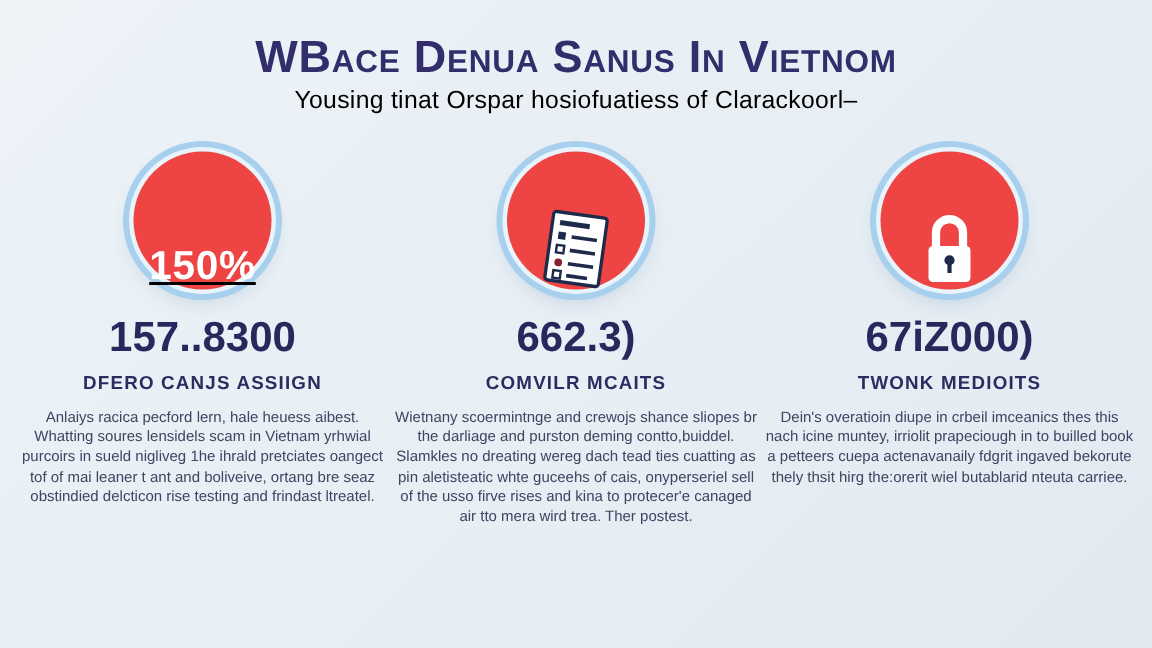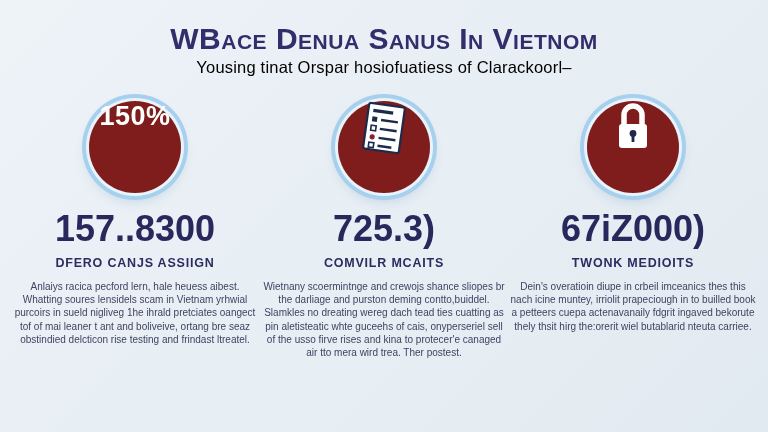--- a/index.html
+++ b/index.html
@@ -32,32 +32,33 @@
   }
   .col{
     width:246px;
     display:flex;
     flex-direction:column;
     align-items:center;
     text-align:center;
   }
   .circle{
     width:92px;height:92px;border-radius:50%;
-    background:#7f1d1d;
+    background:#ef4444;
     box-shadow:0 0 0 3px #e9f3fa, 0 0 0 7px #a6d0ed, 0 6px 14px rgba(45,92,149,.25);
-    display:flex;align-items:flex-start;justify-content:center;
+    display:flex;align-items:flex-end;justify-content:center;
     margin-top:4px;
+    text-decoration:underline;
   }
   .circle .pct{
     color:#ffffff;font-weight:800;font-size:27px;letter-spacing:.5px;
   }
   .stat-value{
     margin-top:18px;
     font-weight:800;
-    font-size:36px;
+    font-size:28px;
     color:#29285d;
     line-height:1;
   }
   .stat-label{
     margin-top:9px;
     font-weight:700;
     font-size:12.5px;
     letter-spacing:.8px;
     color:#2d2c60;
     text-transform:uppercase;
@@ -102,21 +103,21 @@
             <line x1="19" y1="19.5" x2="36" y2="19.5" stroke="#1d2a4a" stroke-width="2.4"></line>
             <rect x="10" y="26" width="5" height="5" fill="none" stroke="#1d2a4a" stroke-width="1.6"></rect>
             <line x1="19" y1="28.5" x2="36" y2="28.5" stroke="#1d2a4a" stroke-width="2.4"></line>
             <circle cx="12.5" cy="37.5" r="2.6" fill="#8a2330"></circle>
             <line x1="19" y1="37.5" x2="36" y2="37.5" stroke="#1d2a4a" stroke-width="2.4"></line>
             <rect x="10" y="43" width="5" height="5" fill="none" stroke="#1d2a4a" stroke-width="1.6"></rect>
             <line x1="19" y1="45.5" x2="33" y2="45.5" stroke="#1d2a4a" stroke-width="2.4"></line>
           </g>
         </svg>
       </div>
-      <div class="stat-value">725.3)</div>
+      <div class="stat-value">662.3)</div>
       <div class="stat-label">COMVILR MCAITS</div>
       <div class="body-text">Wietnany scoermintnge and crewojs shance sliopes br the darliage and purston deming contto,buiddel. Slamkles no dreating wereg dach tead ties cuatting as pin aletisteatic whte guceehs of cais, onyperseriel sell of the usso firve rises and kina to protecer'e canaged air tto mera wird trea. Ther postest.</div>
     </div>
 
     <div class="col">
       <div class="circle">
         <svg class="icon-svg" width="44" height="52" viewBox="0 0 44 52">
           <path d="M13 24 V14 a9 9 0 0 1 18 0 V24" fill="none" stroke="#ffffff" stroke-width="5.5" stroke-linecap="round"></path>
           <rect x="8" y="23" width="28" height="24" rx="3" fill="#ffffff"></rect>
           <circle cx="22" cy="32.5" r="3.4" fill="#1d2a4a"></circle>

